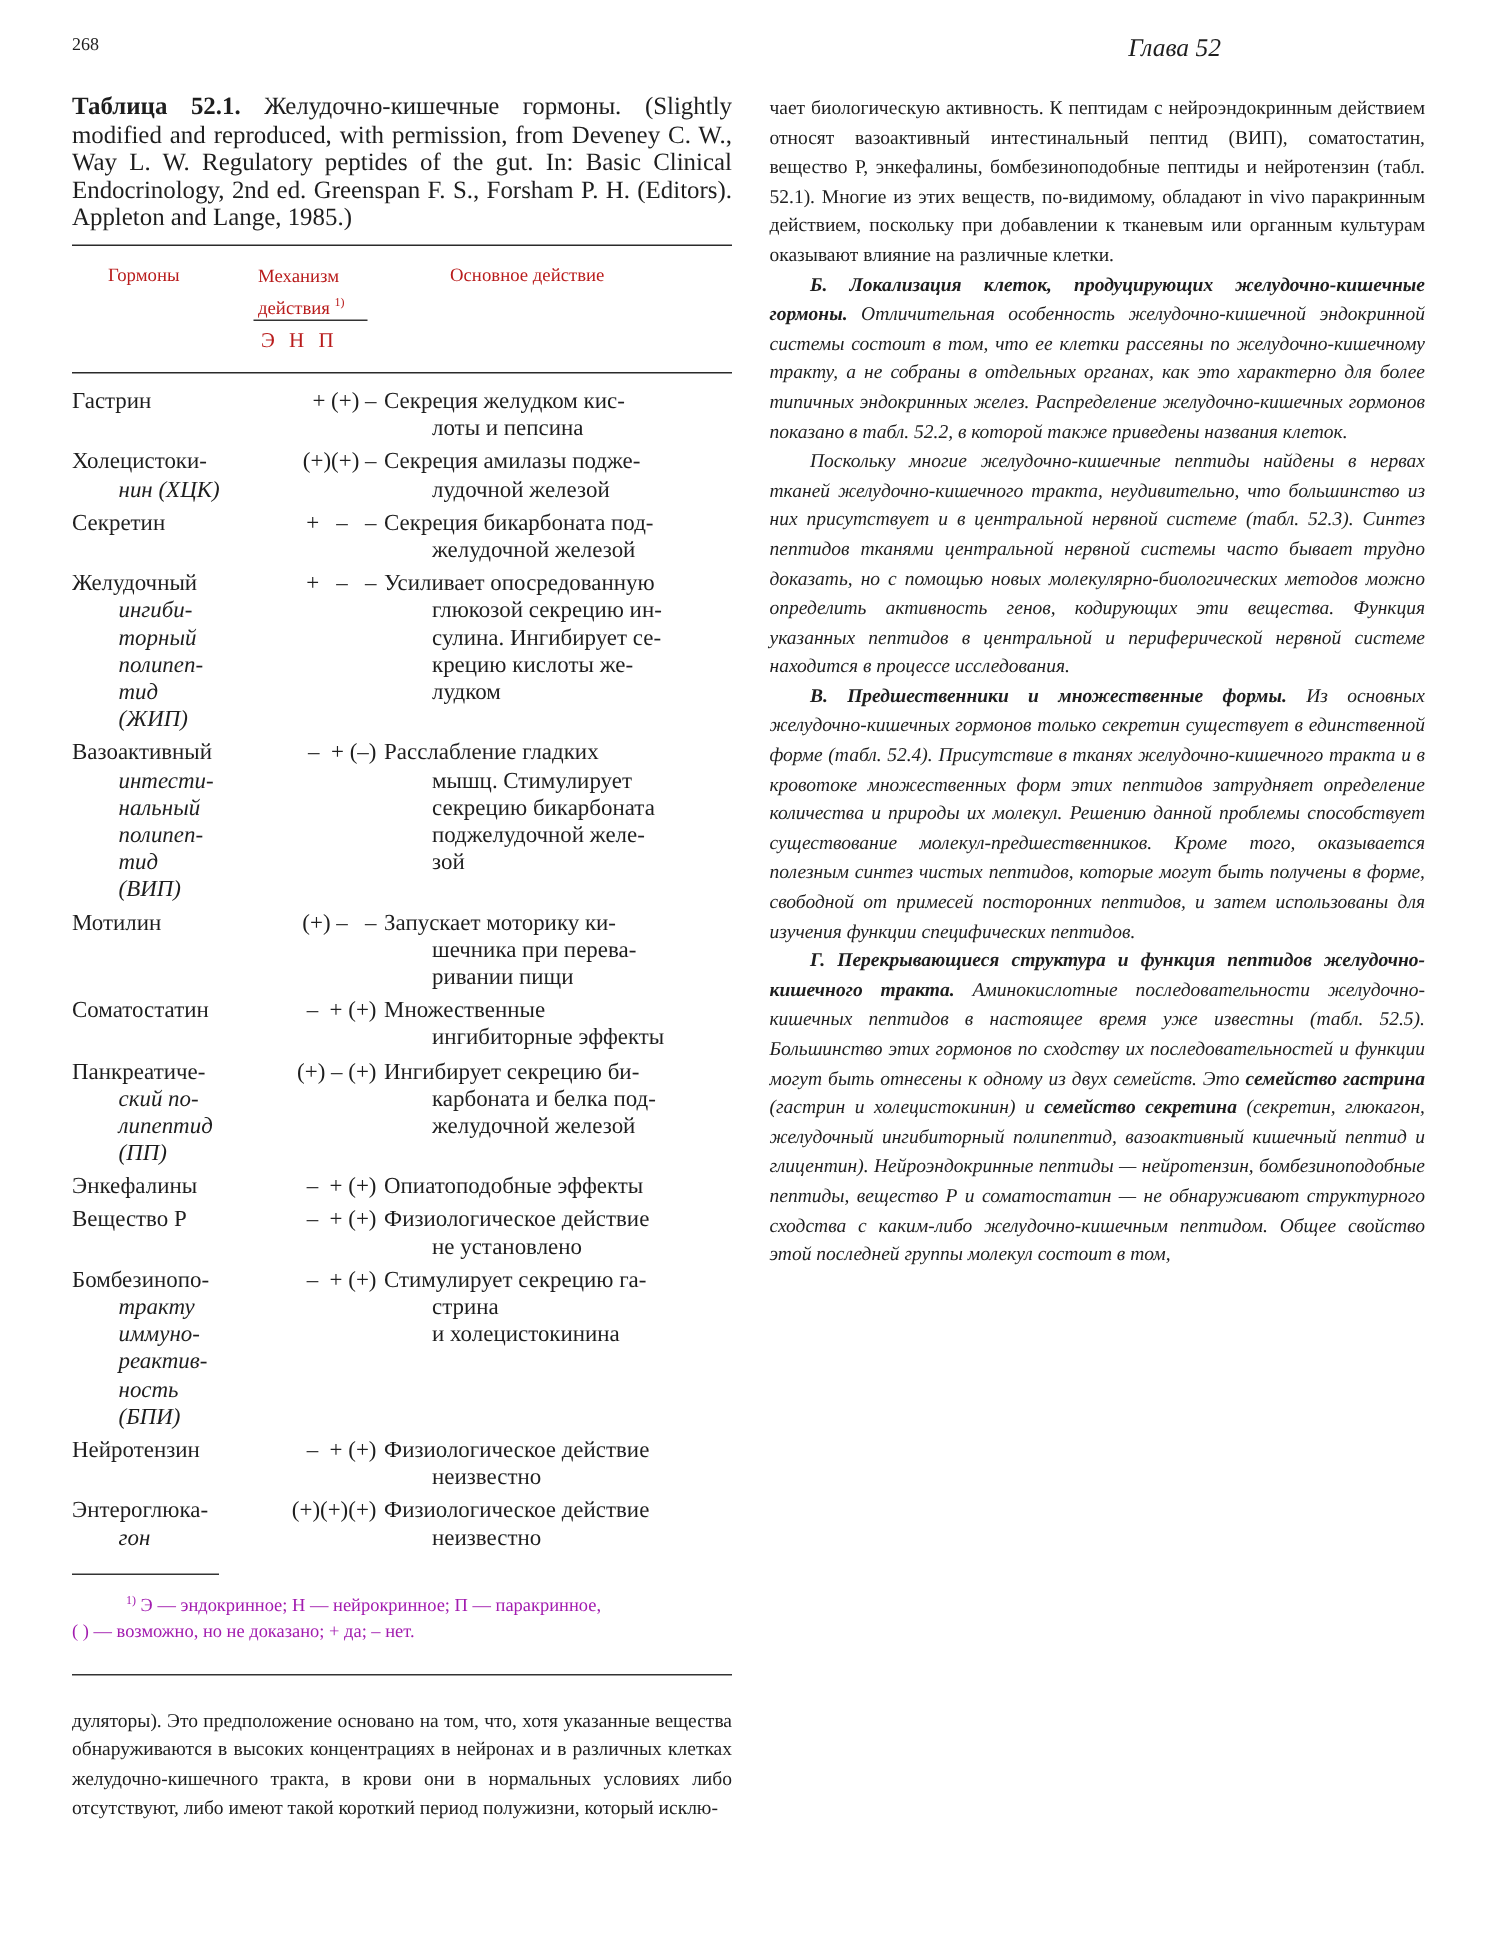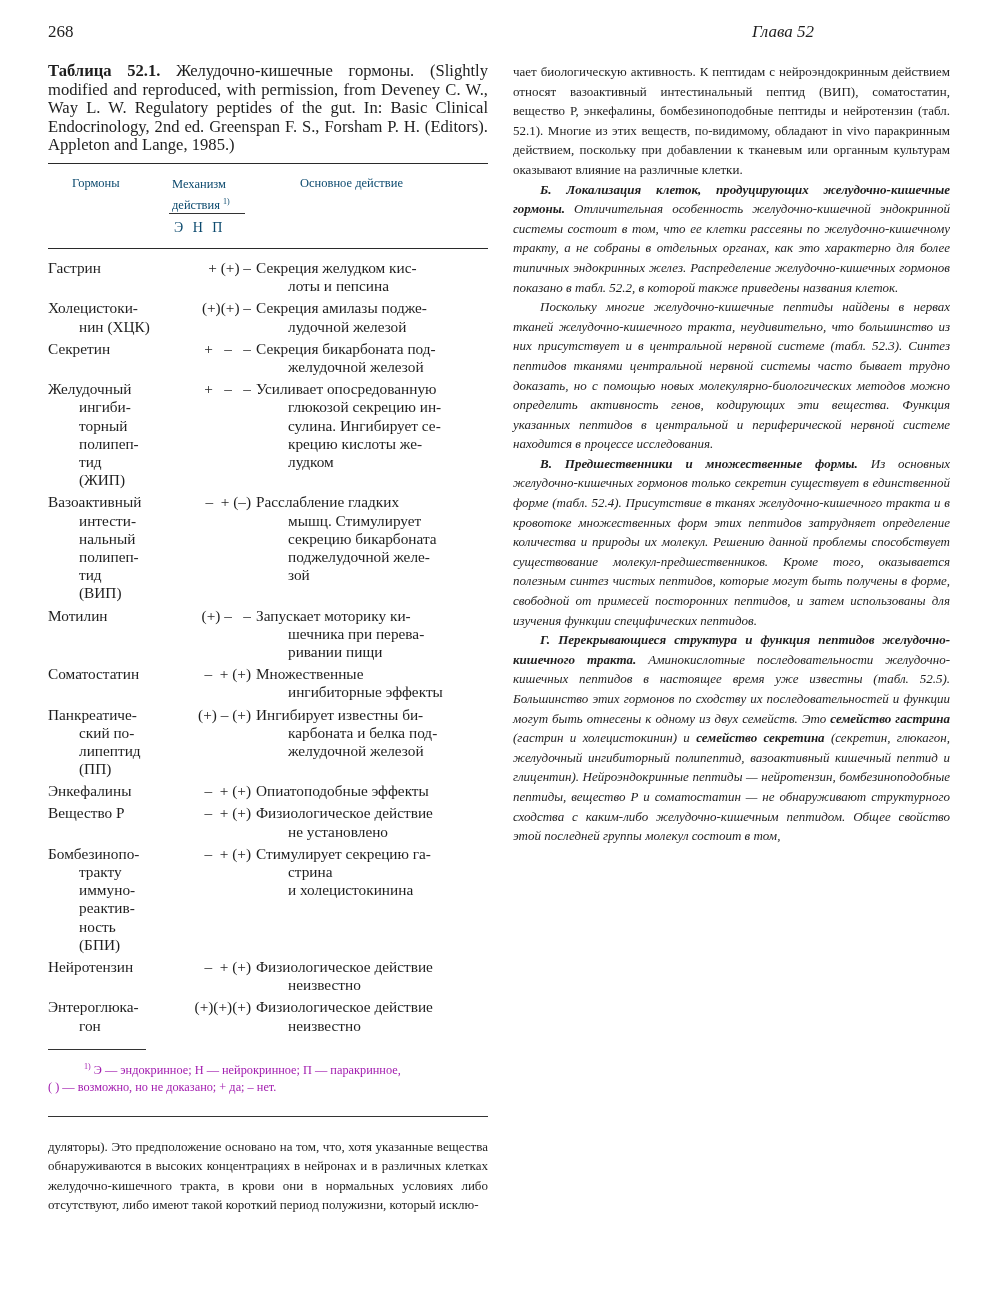--- a/index.html
+++ b/index.html
@@ -1,39 +1,39 @@
 <!DOCTYPE html>
 <html><head>
 <meta charset="utf-8">
 <style>
   html, body { margin: 0; padding: 0; background: #ffffff; }
   body {
     width: 1002px; height: 1300px; position: relative; overflow: hidden;
     font-family: "Liberation Serif", "DejaVu Serif", serif; color: #1e1e1e;
   }
-  .page-num { position: absolute; left: 48px; top: 22px; font-size: 17px; }
+  .page-num { position: absolute; left: 48px; top: 22px; font-size: 12px; }
   .running-head { position: absolute; left: 0; width: 814px; top: 22px; text-align: right; font-size: 17px; font-style: italic; }
 
   
   .left-col { position: absolute; left: 48px; top: 62px; width: 440px; }
   .caption { font-size: 16.6px; line-height: 18.6px; text-align: justify; margin: 0; }
   .caption b { font-weight: bold; }
   .rule { border-top: 1.6px solid #2a2a2a; }
-  .hdr { position: relative; height: 84px; font-size: 12.5px; color: #0c4a6e; font-family: Liberation Serif, serif; }
+  .hdr { position: relative; height: 84px; font-size: 12.5px; color: #b91c1c; font-family: Liberation Serif, serif; }
   .hdr .h-horm { position: absolute; left: 24px; top: 12px; }
   .hdr .h-mech { position: absolute; left: 124px; top: 12px; line-height: 17px; }
   .hdr .h-mech sup { font-size: 8px; }
   .hdr .h-mech-rule { position: absolute; left: 121px; width: 76px; top: 49px; border-top: 1px solid #333; }
   .hdr .h-enp { position: absolute; left: 126px; top: 56px; font-size: 14px; letter-spacing: 0; word-spacing: 6px; }
   .hdr .h-act { position: absolute; left: 252px; top: 12px; }
 
   .trow { position: relative; font-size: 15.3px; line-height: 18.2px; }
   .trow .c-name { position: absolute; left: 0; top: 0; width: 118px; }
   .trow .c-name .ln { display: block; white-space: nowrap; }
-  .trow .c-name .ln.ind { padding-left: 31px; }
+  .trow .c-name .ln.ind { padding-left: 31px; font-style: italic; }
   .trow .c-mech { position: absolute; left: 121px; top: 0; width: 82px; text-align: right; white-space: pre; }
   .trow .c-act { position: absolute; left: 208px; top: 0; width: 232px; }
   .trow .c-act .ln { display: block; white-space: nowrap; }
   .trow .c-act .ln.ind { padding-left: 32px; }
 
   .fn-rule { width: 98px; border-top: 1px solid #333; margin-top: 10px; }
   .footnote { font-size: 12.3px; line-height: 17px; margin: 8px 0 0 0; color: #a21caf; }
   .footnote .indent { padding-left: 36px; }
   .footnote sup { font-size: 8px; }
   .bottom-rule { border-top: 1.4px solid #333; margin-top: 20px; }
@@ -159,21 +159,21 @@
       </div>
       <div class="trow" style="height: 76.8px;">
         <div class="c-name">
           <span class="ln">Панкреатиче-</span>
           <span class="ln ind">ский   по-</span>
           <span class="ln ind">липептид</span>
           <span class="ln ind">(ПП)</span>
         </div>
         <div class="c-mech">(+) – (+)</div>
         <div class="c-act">
-          <span class="ln">Ингибирует  известны  би-</span>
+          <span class="ln">Ингибирует  секрецию  би-</span>
           <span class="ln ind">карбоната и белка под-</span>
           <span class="ln ind">желудочной железой</span>
         </div>
       </div>
       <div class="trow" style="height: 22.2px;">
         <div class="c-name">
           <span class="ln">Энкефалины</span>
         </div>
         <div class="c-mech">–  + (+)</div>
         <div class="c-act">

